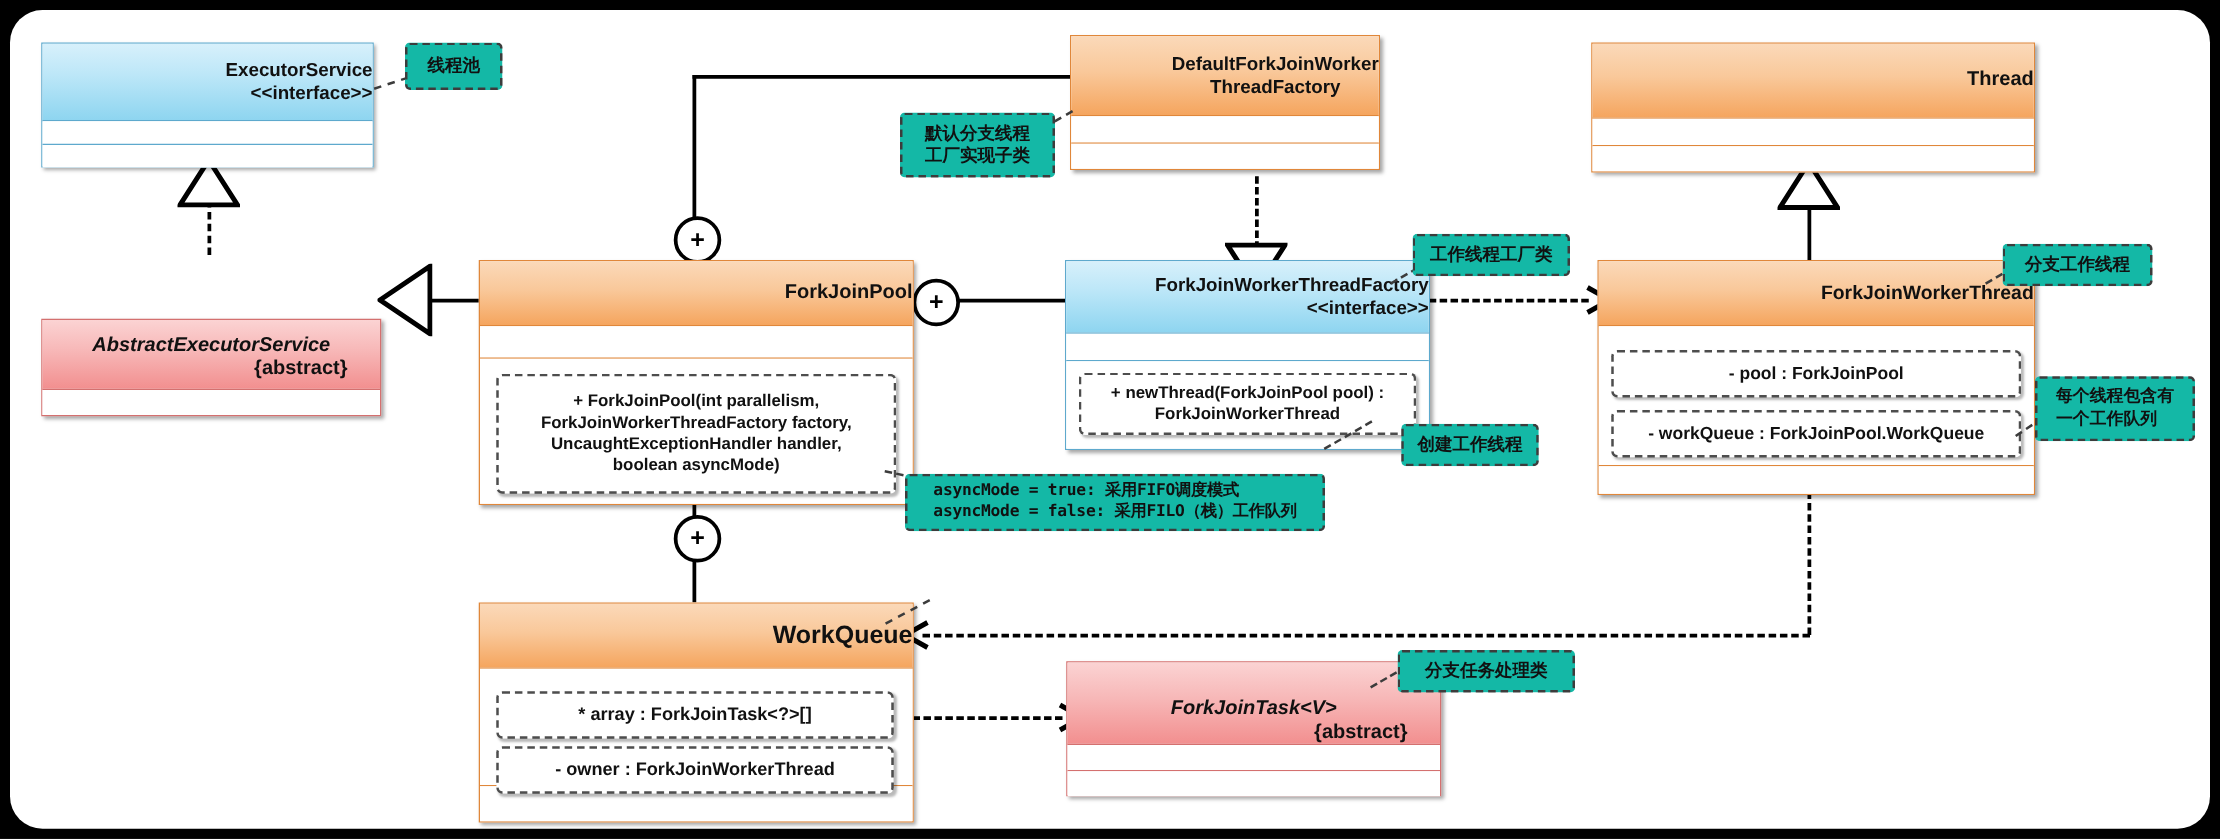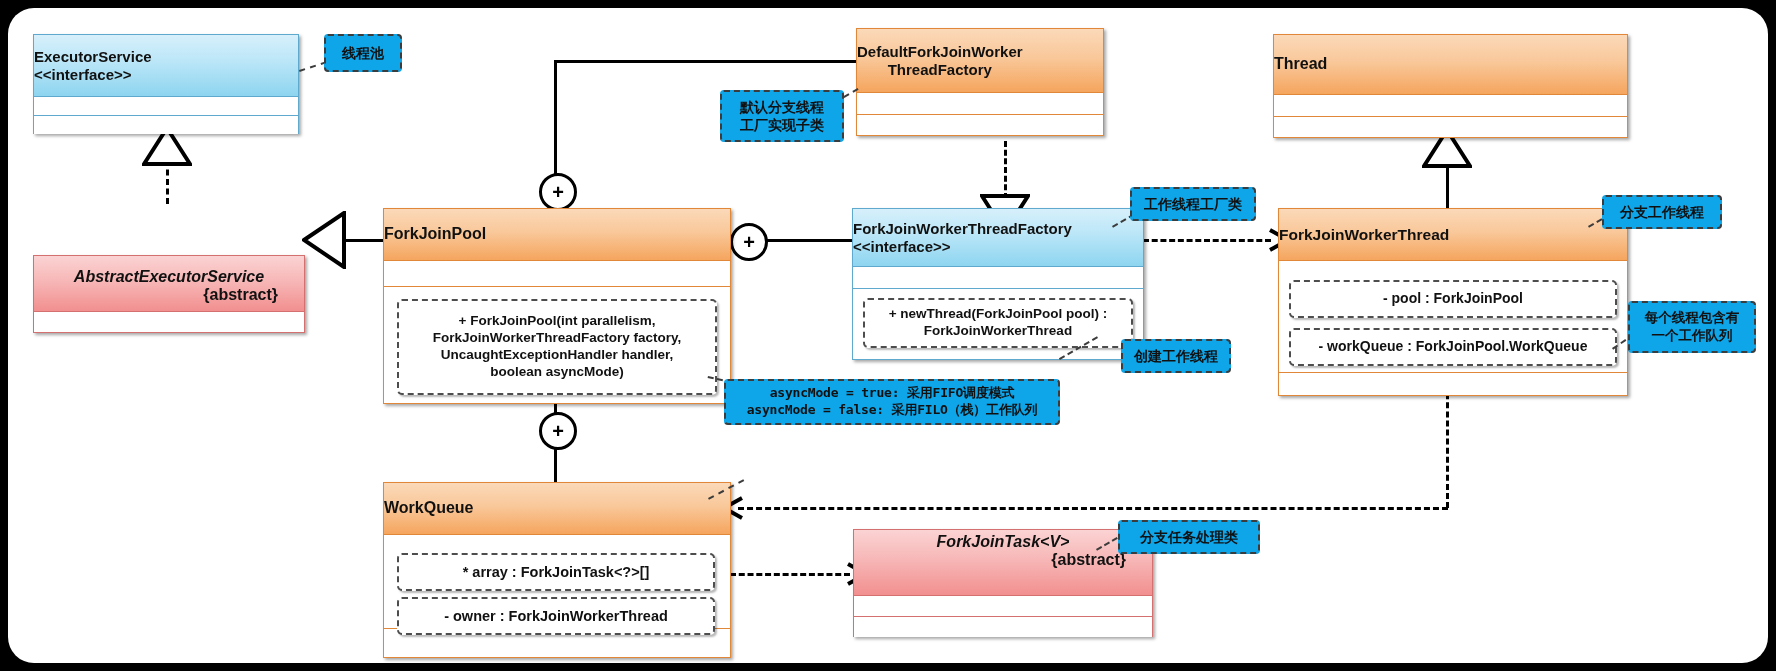--- a/index.html
+++ b/index.html
@@ -7,21 +7,21 @@
   body{width:1776px;height:671px;overflow:hidden;
        font-family:"Liberation Sans","DejaVu Sans",sans-serif;}
 
   #canvas{position:absolute;left:8px;top:8px;width:1760px;height:655px;
           background:#fff;border-radius:26px;overflow:hidden;}
 
   
   .uml{position:absolute;box-sizing:border-box;
        box-shadow:2px 2px 3px rgba(0,0,0,.35);background:#fff;}
   .uml .hdr{box-sizing:border-box;width:100%;display:flex;
-            flex-direction:column;align-items:flex-start;justify-content:center;
+            flex-direction:column;align-items:flex-end;justify-content:center;
             text-align:center;font-weight:bold;line-height:1.15;}
   .uml .row{box-sizing:border-box;width:100%;background:#fff;}
 
   
   .sk-orange{border:1px solid #e0873a;}
   .sk-orange .hdr{background:linear-gradient(to bottom,#fbd9b9 0%,#f9c89a 45%,#f5a55e 100%);
                   border-bottom:1px solid #e0873a;color:#111;}
   .sk-orange .row{border-bottom:1px solid #e0873a;}
   .sk-orange .row:last-child{border-bottom:none;}
 
@@ -44,23 +44,23 @@
                  box-sizing:border-box;font-style:normal;}
 
   
   .chip{position:absolute;box-sizing:border-box;background:#fff;
         border:2px dashed #4d4d4d;border-radius:5px;
         display:flex;align-items:center;justify-content:center;text-align:center;
         font-weight:bold;line-height:1.25;color:#111;
         box-shadow:2px 2px 2px rgba(0,0,0,.28);}
 
   
-  .note{position:absolute;box-sizing:border-box;background:#0ea5e9;
+  .note{position:absolute;box-sizing:border-box;background:#14b8a6;
         border:2px dashed #3c3c3c;border-radius:4px;
-        display:flex;align-items:center;justify-content:center;text-align:center;
+        display:flex;align-items:center;justify-content:center;text-align:left;
         font-weight:bold;line-height:1.3;color:#111;
         font-family:"DejaVu Sans","Liberation Sans",sans-serif;}
   .note.mono{font-family:"DejaVu Sans Mono","Liberation Mono",monospace;
              font-weight:bold;letter-spacing:-.2px;}
 
   
   .ln{position:absolute;background:#000;}
   .ln.h{height:3px;}
   .ln.v{width:3px;}
   .dash-h{position:absolute;height:0;border-top:3px dashed #000;}
@@ -188,31 +188,31 @@
     <div class="hdr" style="height:52px;font-size:15.5px;">
       <span>ForkJoinWorkerThread</span>
     </div>
     <div class="row" style="height:112px;"></div>
     <div class="row" style="height:22px;"></div>
   </div>
   <div class="chip" style="left:1281px;top:272px;width:328px;height:38px;font-size:14px;text-align:right;">- pool : ForkJoinPool</div>
   <div class="chip" style="left:1281px;top:320px;width:328px;height:38px;font-size:14px;">- workQueue : ForkJoinPool.WorkQueue</div>
 
   <div class="uml sk-orange" style="left:375px;top:474px;width:348px;height:176px;">
-    <div class="hdr" style="height:52px;font-size:16px;">
+    <div class="hdr" style="height:52px;font-size:20px;">
       <span>WorkQueue</span>
     </div>
     <div class="row" style="height:94px;"></div>
     <div class="row" style="height:28px;"></div>
   </div>
   <div class="chip" style="left:389px;top:545px;width:318px;height:38px;font-size:14.5px;">* array : ForkJoinTask&lt;?&gt;[]</div>
   <div class="chip" style="left:389px;top:589px;width:318px;height:38px;font-size:14.5px;">- owner : ForkJoinWorkerThread</div>
 
   <div class="uml sk-red" style="left:845px;top:521px;width:300px;height:108px;">
-    <div class="hdr ital" style="height:66px;font-size:16px;align-items:stretch;justify-content:flex-start;padding-top:3px;">
+    <div class="hdr ital" style="height:66px;font-size:16px;align-items:stretch;justify-content:flex-end;padding-top:3px;">
       <span style="display:block;width:100%;text-align:center;">ForkJoinTask&lt;V&gt;</span>
       <span class="abstract-line">{abstract}</span>
     </div>
     <div class="row" style="height:21px;"></div>
     <div class="row" style="height:20px;"></div>
   </div>
 
   <div class="leader" style="left:291px;top:62px;width:40px;transform:rotate(-18deg);"></div>
   <div class="note" style="left:316px;top:26px;width:78px;height:38px;font-size:14px;">线程池</div>
 

